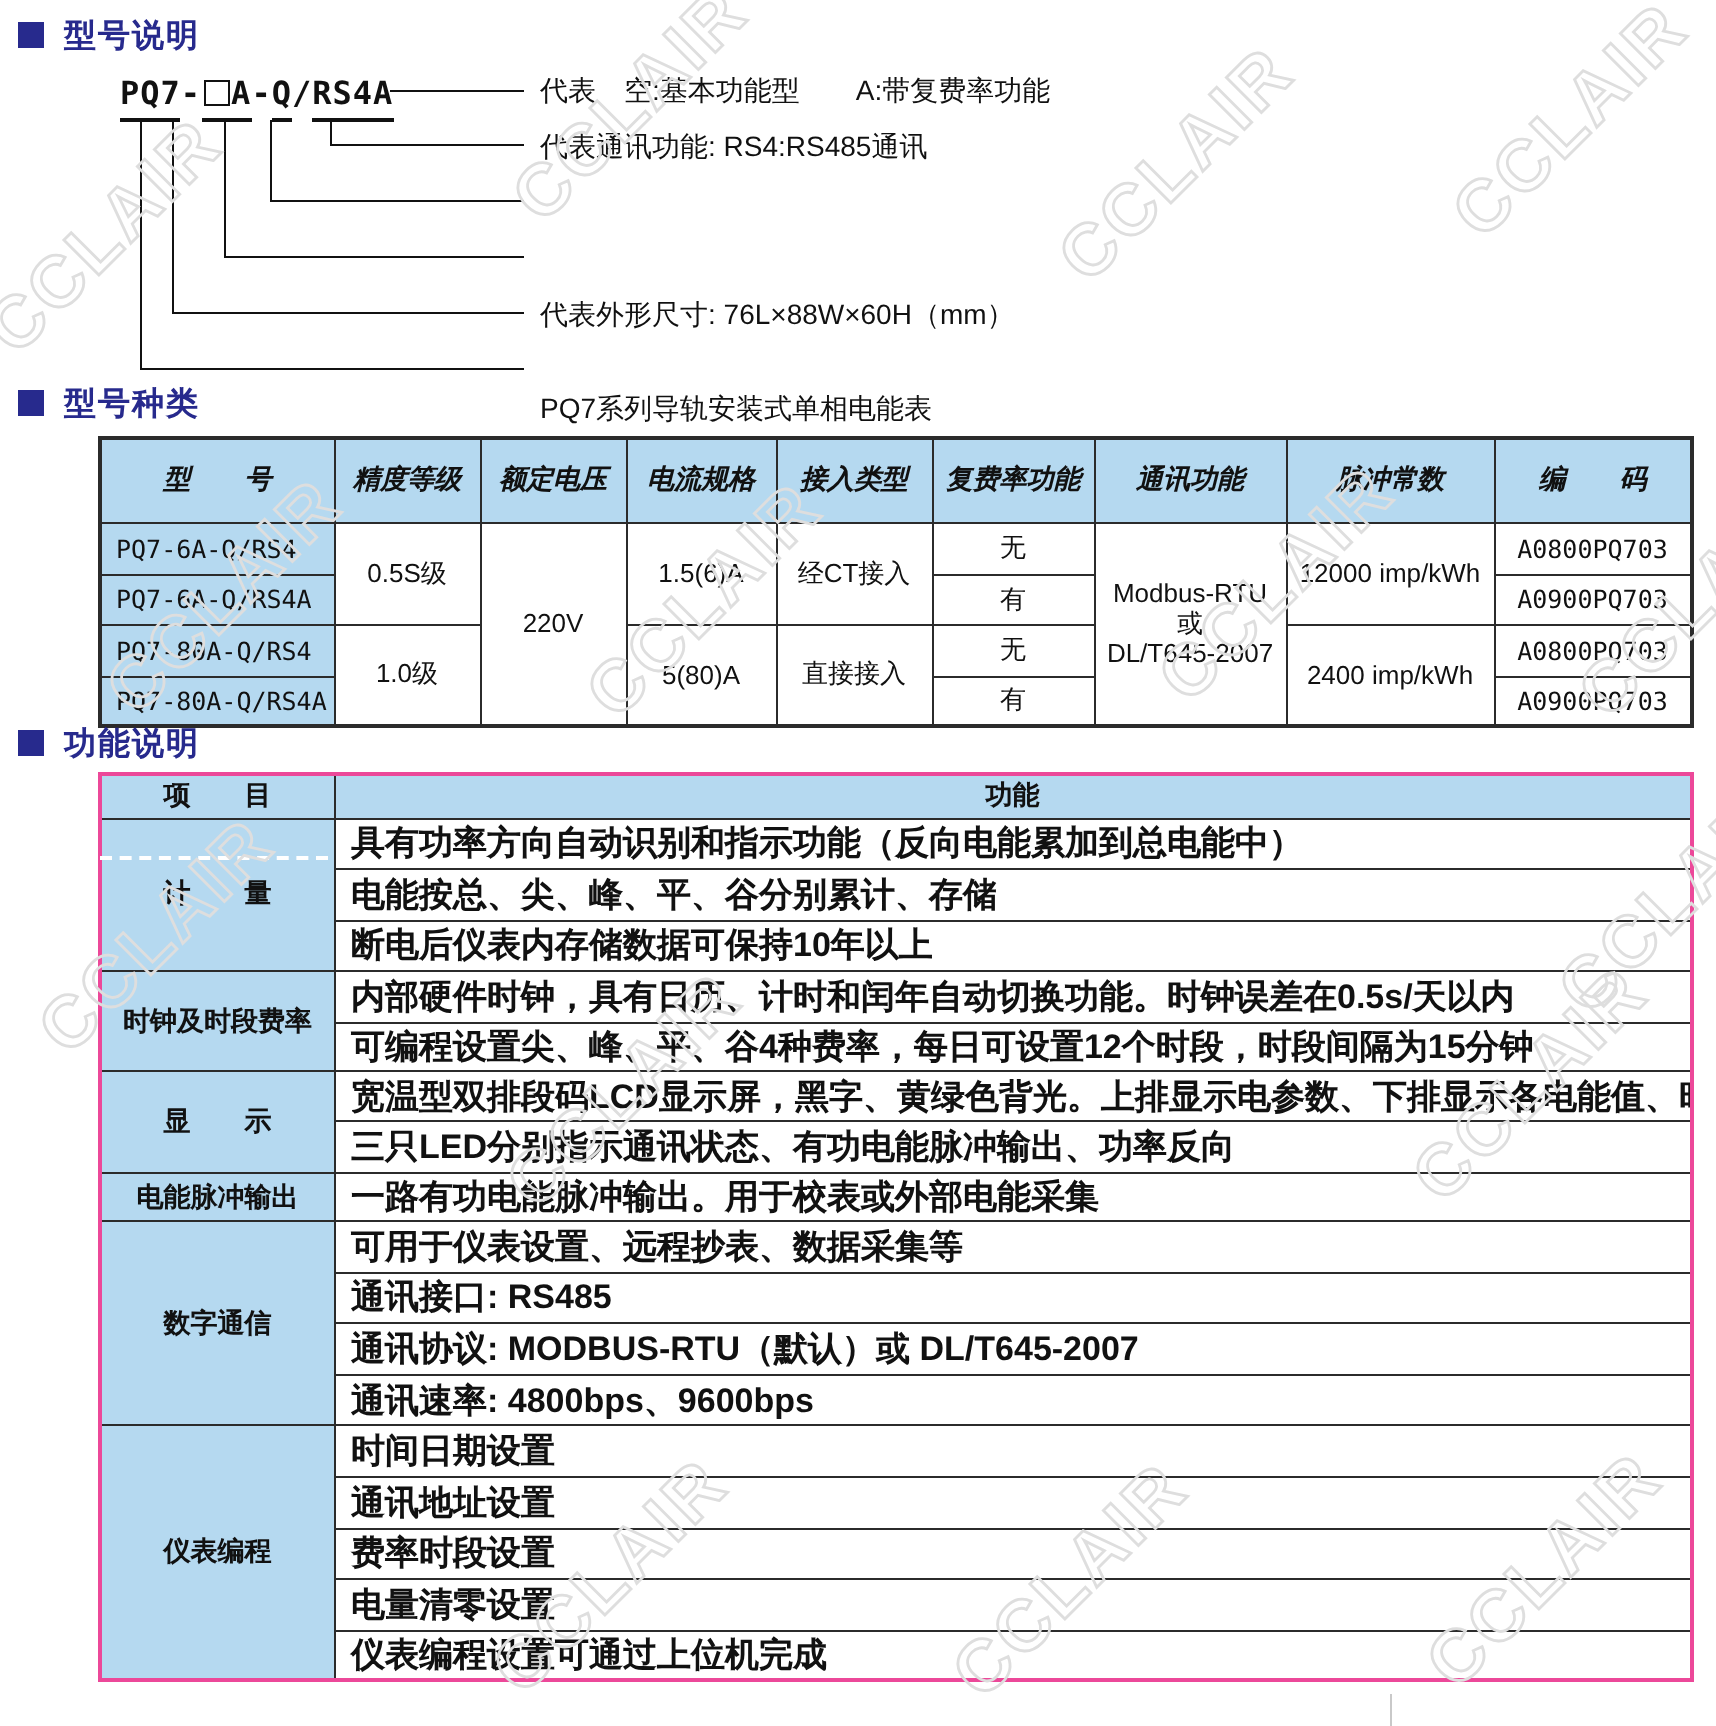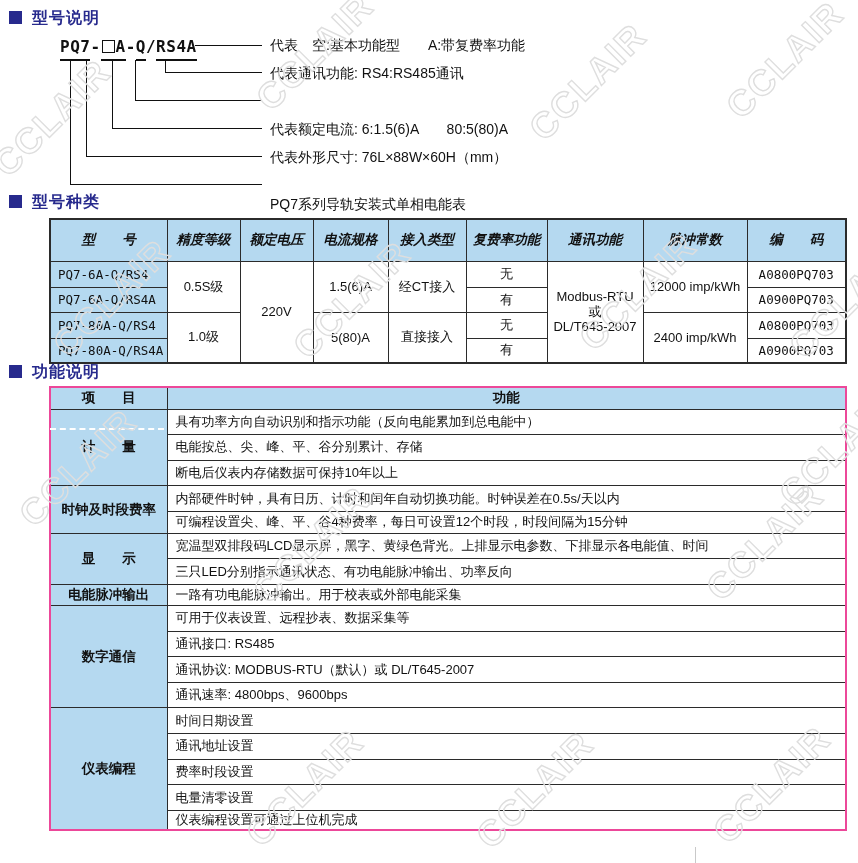--- a/index.html
+++ b/index.html
@@ -29,21 +29,21 @@
         font-size:13px;color:#111;}
   td,th{border:1px solid #2b2b2b;text-align:center;vertical-align:middle;
         overflow:hidden;white-space:nowrap;padding:0;}
   th{background:#b5d9f0;font-weight:600;font-size:13.5px;}
   .blue{background:#b5d9f0;}
   .mono{font-family:"DejaVu Sans Mono","Liberation Mono",monospace;font-size:12.5px;}
   .left-pad{text-align:left;padding-left:7px;}
   .prewrap{white-space:pre-line;line-height:15px;}
   #model-table{left:49px;top:218px;width:796px;border:2px solid #2b2b2b;}
   #func-table{left:49px;top:386px;width:796px;border:2px solid #ec4899;}
-  #func-table td.fn{text-align:left;padding-left:8px;font-size:13px;}
+  #func-table td.fn{text-align:left;padding-left:8px;font-size:17px;font-weight:bold;}
   #func-table td.item{font-weight:600;font-size:13.5px;}
   
   .page-dash{position:absolute;left:50px;top:428px;width:114px;border-top:2px dashed #ffffff;z-index:5;}
   .stray-line{position:absolute;left:695px;top:847px;width:1px;height:16px;background:#c9c9c9;z-index:1;}
 </style>
 </head>
 <body>
 
 <div id="page">
 
@@ -77,21 +77,20 @@
   <div class="dline" style="left:135px;top:100px;width:127px;height:1px;"></div>
   <div class="dline" style="left:112px;top:60px;width:1px;height:69px;"></div>
   <div class="dline" style="left:112px;top:128px;width:150px;height:1px;"></div>
   <div class="dline" style="left:86px;top:60px;width:1px;height:97px;"></div>
   <div class="dline" style="left:86px;top:156px;width:176px;height:1px;"></div>
   <div class="dline" style="left:70px;top:60px;width:1px;height:125px;"></div>
   <div class="dline" style="left:70px;top:184px;width:192px;height:1px;"></div>
 
   <div class="dlabel" style="top:37px;">代表　空:基本功能型　　A:带复费率功能</div>
   <div class="dlabel" style="top:65px;">代表通讯功能: RS4:RS485通讯</div>
-  <div class="dlabel" style="top:121px;">代表额定电流: 6:1.5(6)A　　80:5(80)A</div>
   <div class="dlabel" style="top:149px;">代表外形尺寸: 76L×88W×60H（mm）</div>
   <div class="dlabel" style="top:177px;margin-top:19px;">PQ7系列导轨安装式单相电能表</div>
 
   <div class="sec-bullet" style="top:195px;"></div>
   <div class="sec-title" style="top:192px;">型号种类</div>
 
   <table id="model-table">
     <colgroup>
       <col style="width:117px;">
         <col style="width:73px;">

